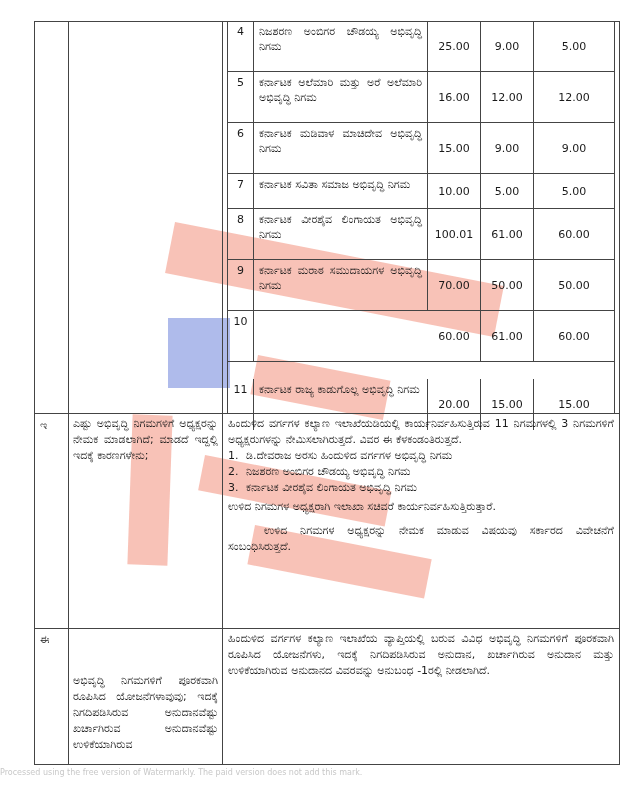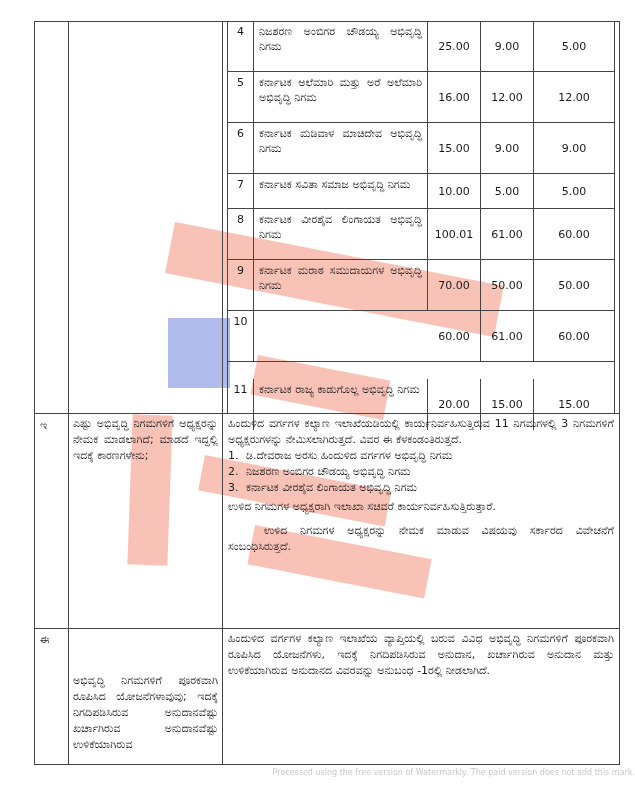--- a/index.html
+++ b/index.html
@@ -22,21 +22,21 @@
   .irow .c1 { left:200px; width:53px; }
   .irow .c2 { left:253px; width:53px; }
   .irow .c3 { left:306px; width:80px; border-right:none; }
   .cell { position:absolute; font-size:11px; line-height:16px; box-sizing:border-box; }
   .q { text-align:justify; }
   .ans { text-align:justify; }
   .list { margin:0; padding:0; list-style:none; }
   .list li { display:flex; }
   .list .n { width:18px; flex:none; }
   .bold { font-weight:normal; }
-  .footer { position:absolute; left:0; top:768px; width:635px; text-align:right; font-size:8px; color:#c8c8c8; }
+  .footer { position:absolute; left:0; top:768px; width:635px; text-align:left; font-size:8px; color:#c8c8c8; }
 </style>
 </head>
 <body>
 
 <div class="page">
 
   <div class="wm wm-red" style="left:175px;top:222px;width:335px;height:52px;transform:rotate(11deg);transform-origin:left top;"></div>
   <div class="wm wm-red" style="left:258px;top:355px;width:135px;height:40px;transform:rotate(11deg);transform-origin:left top;"></div>
   <div class="wm wm-red" style="left:130px;top:415px;width:40px;height:150px;transform:rotate(2deg);"></div>
   <div class="wm wm-red" style="left:205px;top:455px;width:190px;height:36px;transform:rotate(11deg);transform-origin:left top;"></div>

